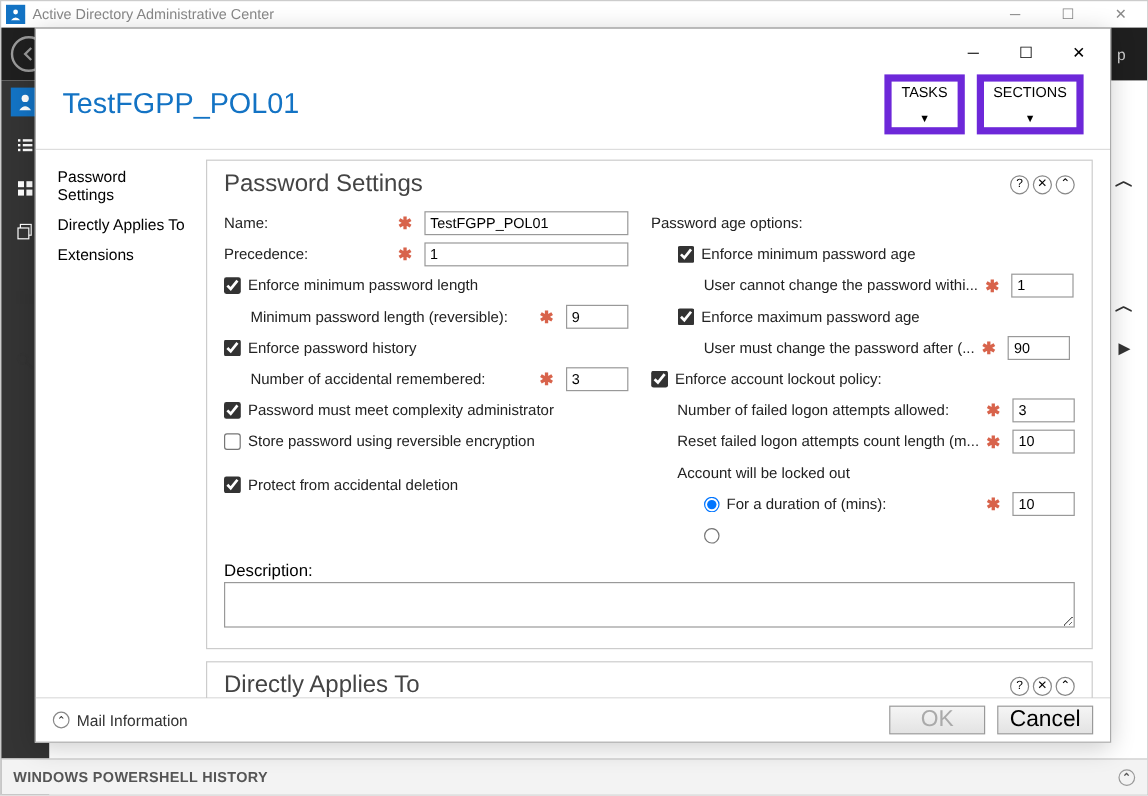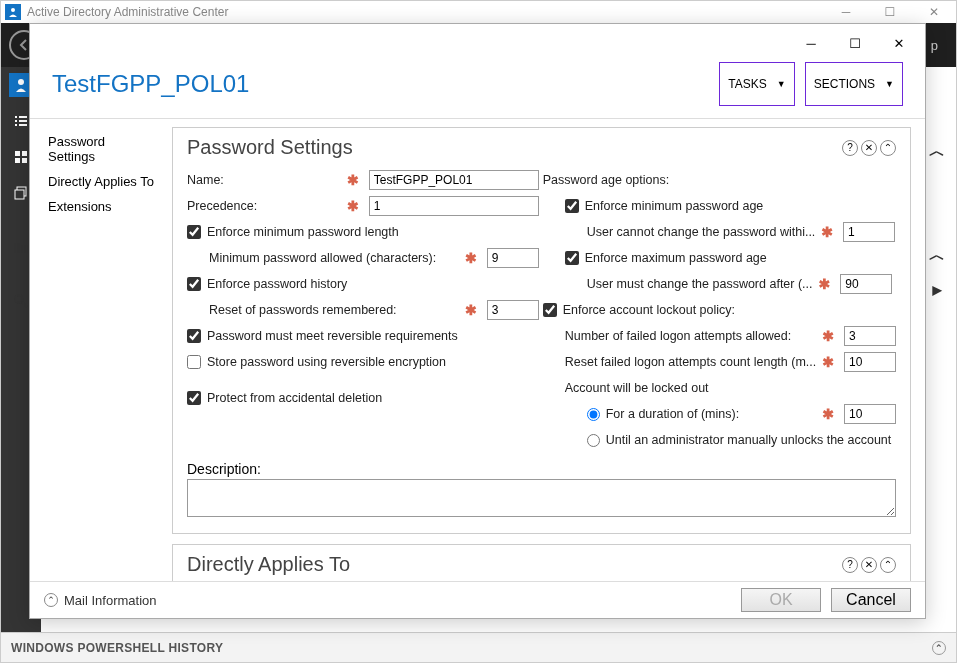--- a/index.html
+++ b/index.html
@@ -20,35 +20,35 @@
 .ps-history { position: absolute; left: 0; right: 0; bottom: 0; height: 30px; border-top: 1px solid #ccc; background: #f3f3f3; display: flex; align-items: center; padding: 0 10px; font-size: 12px; font-weight: bold; color: #555; letter-spacing: .3px; }
 .ps-history .exp { margin-left: auto; border: 1px solid #999; border-radius: 50%; width: 14px; height: 14px; display: flex; align-items: center; justify-content: center; font-size: 9px; }
 
 
 .dialog { position: absolute; left: 28px; top: 22px; right: 30px; height: 596px; background: #fff; border: 1px solid #aaa; box-shadow: 0 4px 20px rgba(0,0,0,.2); display: flex; flex-direction: column; }
 .dlg-controls { height: 38px; display: flex; justify-content: flex-end; align-items: center; padding-right: 4px; }
 .dlg-controls div { width: 44px; height: 30px; display: flex; align-items: center; justify-content: center; font-size: 13px; }
 .dlg-header { display: flex; align-items: center; padding: 0 22px 12px 22px; border-bottom: 1px solid #ddd; }
 .dlg-title { font-size: 24px; color: #1373c4; font-weight: 400; }
 .dlg-btns { margin-left: auto; display: flex; gap: 10px; }
-.dropdown { border: 1px solid #6d28d9; padding: 14px 8px; font-size: 12px; display: flex; align-items: center; gap: 10px; }
+.dropdown { border: 6px solid #6d28d9; padding: 2px 8px; font-size: 12px; display: flex; align-items: center; gap: 10px; flex-direction: column; }
 .dropdown .arrow { font-size: 9px; }
 
 .dlg-body { flex: 1; display: flex; overflow: hidden; }
 .nav-list { width: 142px; padding: 10px 12px; font-size: 13px; }
 .nav-list div { padding: 5px 6px; }
 .content { flex: 1; overflow-y: auto; padding: 8px 14px 0 0; }
 
 .section { border: 1px solid #ccc; margin-bottom: 10px; padding: 8px 14px 12px 14px; position: relative; }
 .sec-head { display: flex; align-items: center; margin-bottom: 10px; }
 .sec-title { font-size: 20px; color: #444; font-weight: 400; }
 .sec-icons { margin-left: auto; display: flex; gap: 3px; }
 .ci { width: 16px; height: 16px; border: 1px solid #888; border-radius: 50%; display: flex; align-items: center; justify-content: center; font-size: 10px; line-height: 1; }
 
-.form-cols { display: flex; gap: 4px; }
+.form-cols { display: flex; gap: 19px; }
 .col { flex: 1; font-size: 12.5px; color: #222; }
 .row { display: flex; align-items: center; margin-bottom: 4px; min-height: 22px; }
 .row.indent { padding-left: 22px; }
 .row.indent2 { padding-left: 44px; }
 .lbl { white-space: nowrap; }
 .req { color: #d8634b; font-weight: bold; margin: 0 6px; font-size: 14px; }
 .inp { border: 1px solid #999; height: 20px; padding: 0 4px; font-size: 12px; margin-left: 4px; }
 .inp.wide { flex: 1; }
 .inp.narrow { width: 52px; }
 .chk { width: 14px; height: 14px; margin-right: 6px; accent-color: #333; }
@@ -58,21 +58,21 @@
 .table-head { display: flex; background: #fff; border-bottom: 1px solid #ddd; }
 .th { padding: 5px 10px; font-size: 13px; color: #1373c4; }
 .tbl-btns { display: flex; flex-direction: column; gap: 6px; margin-left: 10px; }
 .tbl-btn { width: 100px; height: 24px; border: 1px solid #888; background: linear-gradient(#f5f5f5,#e3e3e3); font-size: 13px; }
 .applies-body { display: flex; align-items: flex-start; padding: 6px 0 0 0; }
 
 .dlg-footer { border-top: 1px solid #ddd; padding: 6px 14px; display: flex; align-items: center; }
 .more-info { display: flex; align-items: center; gap: 6px; font-size: 13px; color: #333; }
 .more-info .exp { border: 1px solid #888; border-radius: 50%; width: 14px; height: 14px; display: flex; align-items: center; justify-content: center; font-size: 9px; }
 .foot-btns { margin-left: auto; display: flex; gap: 10px; }
-.fbtn { width: 80px; height: 24px; border: 1px solid #999; background: linear-gradient(#f5f5f5,#e3e3e3); font-size: 16px; }
+.fbtn { width: 80px; height: 24px; border: 1px solid #999; background: linear-gradient(#f5f5f5,#e3e3e3); font-size: 19px; }
 .fbtn:disabled { color: #aaa; }
 
 input[type=radio] { margin-right: 6px; }
 .sep { flex: 1; }
 svg { display: block; }
 </style>
 </head>
 <body>
 
 <div class="bg-titlebar">
@@ -204,38 +204,38 @@
               <span class="lbl">Precedence:</span>
               <span class="sep"></span>
               <span class="req">✱</span>
               <input class="inp wide" style="width: 170px; flex: 0 0 auto;" value="1">
             </div>
             <div class="row">
               <input type="checkbox" class="chk" checked="" style="">
               <span class="lbl">Enforce minimum password length</span>
             </div>
             <div class="row indent">
-              <span class="lbl">Minimum password allowed (characters):</span>
+              <span class="lbl">Minimum password length (reversible):</span>
               <span class="sep"></span>
               <span class="req">✱</span>
               <input class="inp narrow" value="9" style="">
             </div>
             <div class="row">
               <input type="checkbox" class="chk" checked="" style="">
               <span class="lbl">Enforce password history</span>
             </div>
             <div class="row indent">
-              <span class="lbl">Reset of passwords remembered:</span>
+              <span class="lbl">Number of accidental remembered:</span>
               <span class="sep"></span>
               <span class="req">✱</span>
               <input class="inp narrow" value="3" style="">
             </div>
             <div class="row">
               <input type="checkbox" class="chk" checked="" style="">
-              <span class="lbl">Password must meet reversible requirements</span>
+              <span class="lbl">Password must meet complexity administrator</span>
             </div>
             <div class="row">
               <input type="checkbox" class="chk" style="">
               <span class="lbl">Store password using reversible encryption</span>
             </div>
             <div style="height:10px"></div>
             <div class="row">
               <input type="checkbox" class="chk" checked="" style="">
               <span class="lbl">Protect from accidental deletion</span>
             </div>
@@ -283,21 +283,20 @@
             </div>
             <div class="row indent2">
               <input type="radio" name="lockdur" checked="" style="">
               <span class="lbl">For a duration of (mins):</span>
               <span class="sep"></span>
               <span class="req">✱</span>
               <input class="inp narrow" value="10" style="">
             </div>
             <div class="row indent2">
               <input type="radio" name="lockdur" style="">
-              <span class="lbl">Until an administrator manually unlocks the account</span>
             </div>
           </div>
         </div>
         <div style="margin-top:6px">
           <div class="lbl" style="font-size:14px">Description:</div>
           <textarea class="desc-area" style=""></textarea>
         </div>
       </div>
 
       <div class="section">

